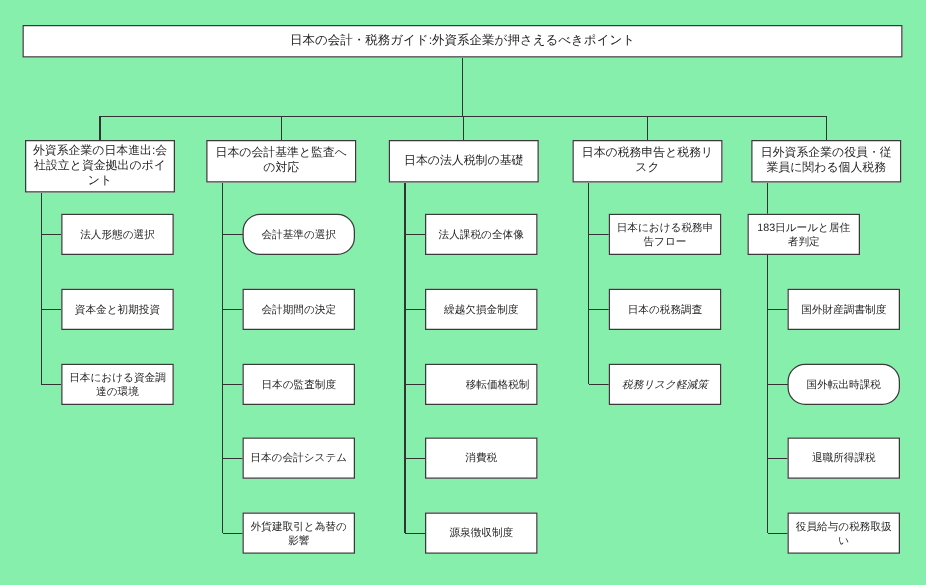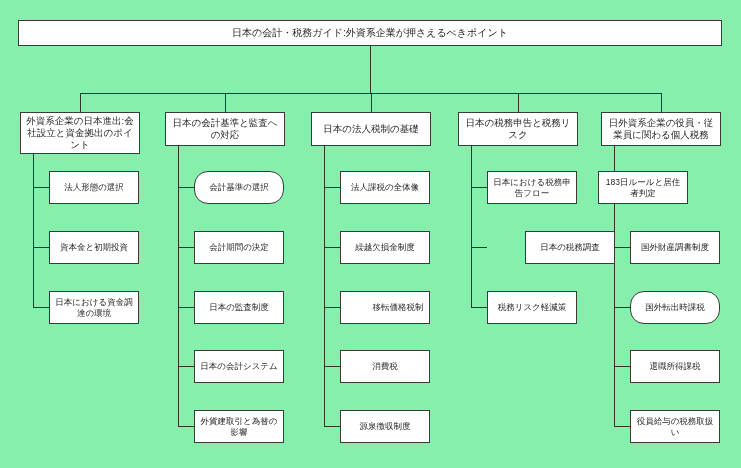--- a/index.html
+++ b/index.html
@@ -39,22 +39,22 @@
       <div class="node child-node" style="left: 194px; top: 350px; width: 90px; height: 33px;">日本の会計システム</div>
       <div class="node child-node" style="left: 194px; top: 410px; width: 90px; height: 33px;">外貨建取引と為替の影響</div>
       <div class="node header-node" style="left: 311px; top: 112px; width: 120px; height: 34px;">日本の法人税制の基礎</div>
       <div class="node child-node" style="left: 340px; top: 171px; width: 90px; height: 33px;">法人課税の全体像</div>
       <div class="node child-node" style="left: 340px; top: 231px; width: 90px; height: 33px;">繰越欠損金制度</div>
       <div class="node child-node" style="left: 340px; top: 291px; width: 90px; height: 33px; padding-left: 29px;">移転価格税制</div>
       <div class="node child-node" style="left: 340px; top: 350px; width: 90px; height: 33px;">消費税</div>
       <div class="node child-node" style="left: 340px; top: 410px; width: 90px; height: 33px;">源泉徴収制度</div>
       <div class="node header-node" style="left: 458px; top: 112px; width: 120px; height: 34px;">日本の税務申告と税務リスク</div>
       <div class="node child-node" style="left: 487px; top: 171px; width: 90px; height: 33px;">日本における税務申告フロー</div>
-      <div class="node child-node" style="left: 487px; top: 231px; width: 90px; height: 33px; margin-left: 38px;">日本の税務調査</div>
-      <div class="node child-node" style="left: 487px; top: 291px; width: 90px; height: 33px;">税務リスク軽減策</div>
+      <div class="node child-node" style="left: 487px; top: 231px; width: 90px; height: 33px;">日本の税務調査</div>
+      <div class="node child-node" style="left: 487px; top: 291px; width: 90px; height: 33px; font-style: italic;">税務リスク軽減策</div>
       <div class="node header-node" style="left: 601px; top: 112px; width: 120px; height: 34px;">日外資系企業の役員・従業員に関わる個人税務</div>
       <div class="node child-node" style="left: 598px; top: 171px; width: 90px; height: 33px;">183日ルールと居住者判定</div>
       <div class="node child-node" style="left: 630px; top: 231px; width: 90px; height: 33px;">国外財産調書制度</div>
       <div class="node child-node" style="left: 630px; top: 291px; width: 90px; height: 33px; border-radius: 14px;">国外転出時課税</div>
       <div class="node child-node" style="left: 630px; top: 350px; width: 90px; height: 33px;">退職所得課税</div>
       <div class="node child-node" style="left: 630px; top: 410px; width: 90px; height: 33px;">役員給与の税務取扱い</div>
     </div>
 </div>
 
 </body></html>

